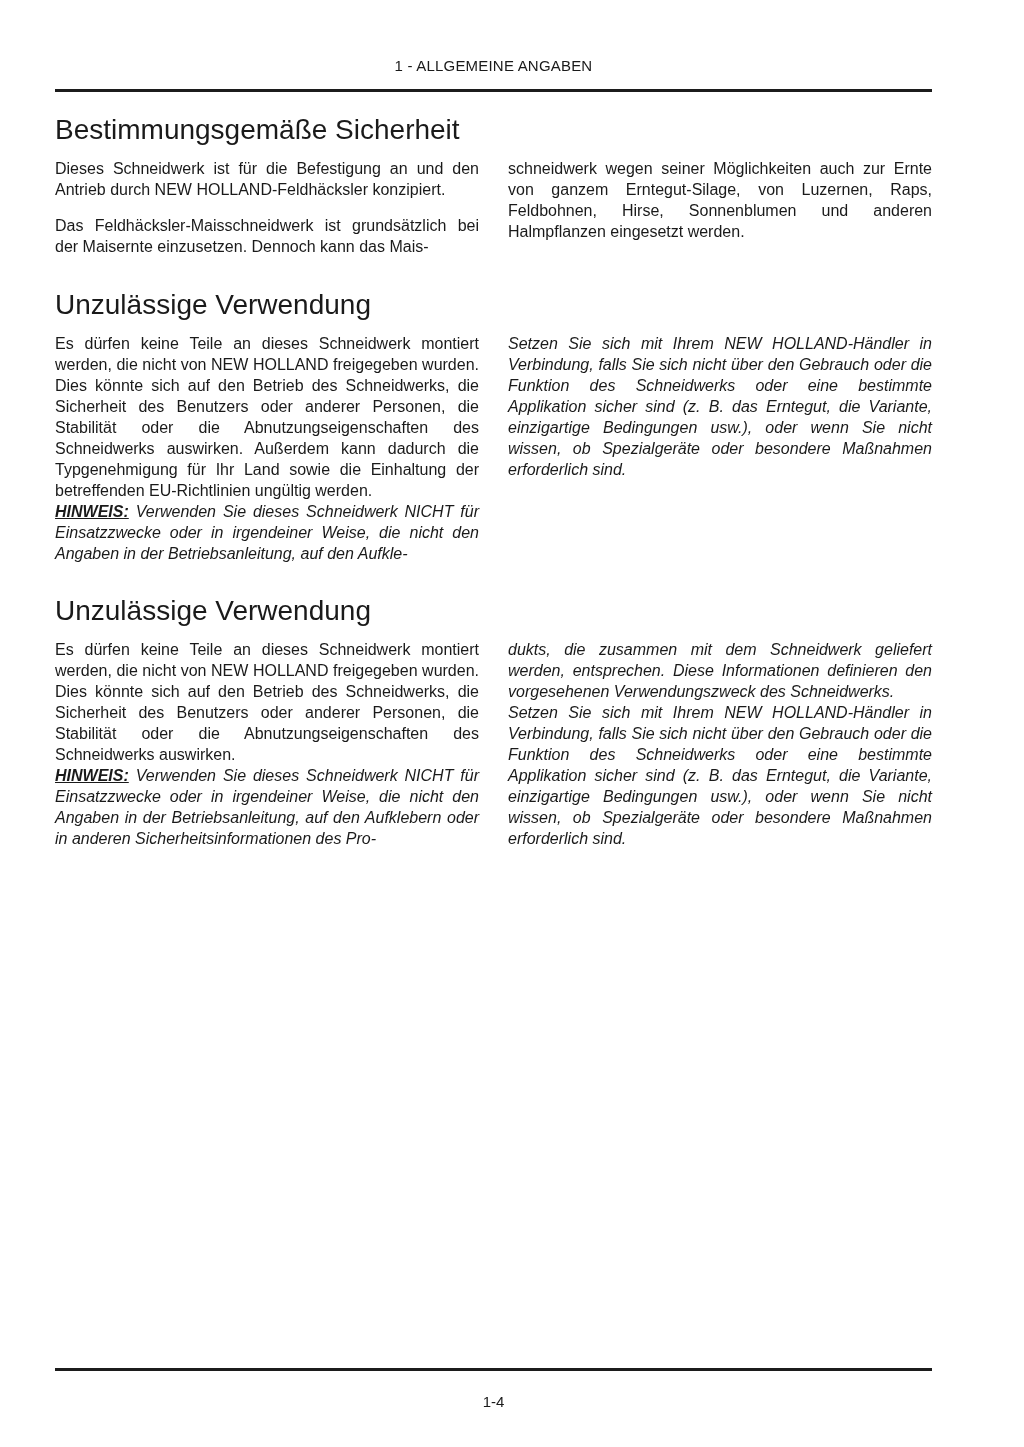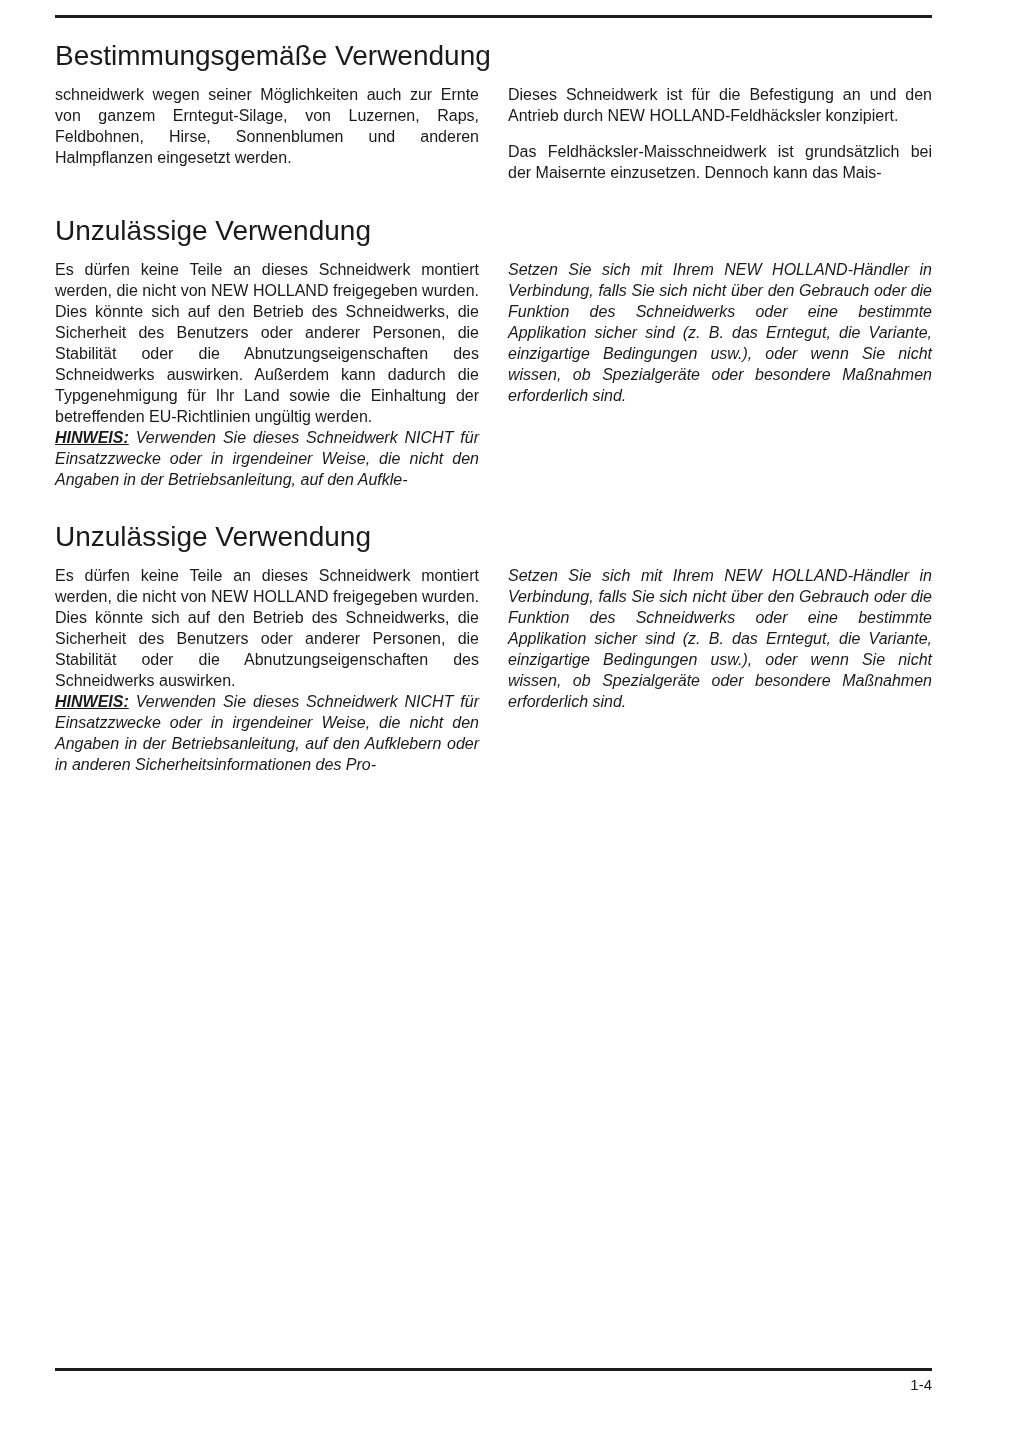--- a/index.html
+++ b/index.html
@@ -79,44 +79,45 @@
   
   .footer {
     position: absolute;
     top: 1368px;
     left: 0;
     width: 1024px;
   }
   .page-number {
     margin-left: 55px;
     width: 877px;
-    text-align: right;
-    margin-top: 5px;
+    text-align: center;
+    margin-top: 22px;
     font-size: 15px;
     line-height: 17px;
   }
 </style>
 </head>
 <body>
 
 <div class="page">
   <header>
+    <div class="header-title">1 - ALLGEMEINE ANGABEN</div>
     <div class="rule header-rule"></div>
   </header>
 
   <main class="content" id="sections-root">
       <section class="doc-section">
-        <h2 class="section-title">Bestimmungsgemäße Verwendung</h2>
+        <h2 class="section-title">Bestimmungsgemäße Sicherheit</h2>
         <div class="columns">
-          <div class="column right">
-            <p class="para">schneidwerk wegen seiner Möglichkeiten auch zur Ernte von ganzem Erntegut-Silage, von Luzernen, Raps, Feldbohnen, Hirse, Sonnenblumen und anderen Halmpflanzen eingesetzt werden.</p>
-          </div>
           <div class="column left">
             <p class="para">Dieses Schneidwerk ist für die Befestigung an und den Antrieb durch NEW HOLLAND-Feldhäcksler konzipiert.</p>
             <p class="para spaced">Das Feldhäcksler-Maisschneidwerk ist grundsätzlich bei der Maisernte einzusetzen. Dennoch kann das Mais-</p>
+          </div>
+          <div class="column right">
+            <p class="para">schneidwerk wegen seiner Möglichkeiten auch zur Ernte von ganzem Erntegut-Silage, von Luzernen, Raps, Feldbohnen, Hirse, Sonnenblumen und anderen Halmpflanzen eingesetzt werden.</p>
           </div>
         </div>
       </section>
       <section class="doc-section">
         <h2 class="section-title">Unzulässige Verwendung</h2>
         <div class="columns">
           <div class="column left">
             <p class="para">Es dürfen keine Teile an dieses Schneidwerk montiert werden, die nicht von NEW HOLLAND freigegeben wurden. Dies könnte sich auf den Betrieb des Schneidwerks, die Sicherheit des Benutzers oder anderer Personen, die Stabilität oder die Abnutzungseigenschaften des Schneidwerks auswirken. Außerdem kann dadurch die Typgenehmigung für Ihr Land sowie die Einhaltung der betreffenden EU-Richtlinien ungültig werden.</p>
             <p class="para italic"><strong class="note-lead">HINWEIS:</strong> Verwenden Sie dieses Schneidwerk NICHT für Einsatzzwecke oder in irgendeiner Weise, die nicht den Angaben in der Betriebsanleitung, auf den Aufkle-</p>
           </div>
@@ -126,20 +127,21 @@
         </div>
       </section>
       <section class="doc-section">
         <h2 class="section-title">Unzulässige Verwendung</h2>
         <div class="columns">
           <div class="column left">
             <p class="para">Es dürfen keine Teile an dieses Schneidwerk montiert werden, die nicht von NEW HOLLAND freigegeben wurden. Dies könnte sich auf den Betrieb des Schneidwerks, die Sicherheit des Benutzers oder anderer Personen, die Stabilität oder die Abnutzungseigenschaften des Schneidwerks auswirken.</p>
             <p class="para italic"><strong class="note-lead">HINWEIS:</strong> Verwenden Sie dieses Schneidwerk NICHT für Einsatzzwecke oder in irgendeiner Weise, die nicht den Angaben in der Betriebsanleitung, auf den Aufklebern oder in anderen Sicherheitsinformationen des Pro-</p>
           </div>
           <div class="column right">
+            <p class="para italic">dukts, die zusammen mit dem Schneidwerk geliefert werden, entsprechen. Diese Informationen definieren den vorgesehenen Verwendungszweck des Schneidwerks.</p>
             <p class="para italic">Setzen Sie sich mit Ihrem NEW HOLLAND-Händler in Verbindung, falls Sie sich nicht über den Gebrauch oder die Funktion des Schneidwerks oder eine bestimmte Applikation sicher sind (z. B. das Erntegut, die Variante, einzigartige Bedingungen usw.), oder wenn Sie nicht wissen, ob Spezialgeräte oder besondere Maßnahmen erforderlich sind.</p>
           </div>
         </div>
       </section>
     </main>
 
   <footer class="footer">
     <div class="rule footer-rule"></div>
     <div class="page-number">1-4</div>
   </footer>

